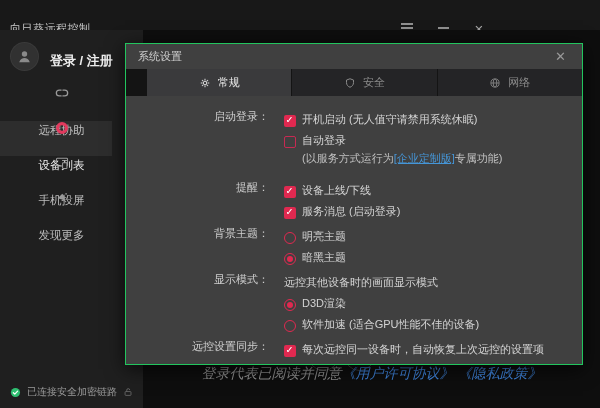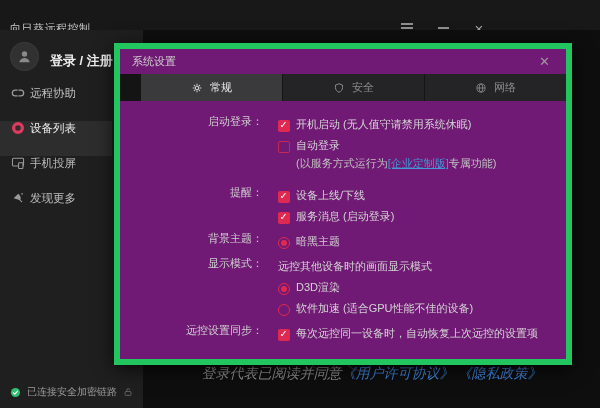--- a/index.html
+++ b/index.html
@@ -16,34 +16,34 @@
   .menu-lines i { display:block; width:12px; height:1.5px; background:#8f8f8f; }
   .min-line { display:block; width:11px; height:1.5px; background:#8f8f8f; }
   .close-x { color:#a8a8a8; font-size:15px; line-height:1; }
 
   
   .sidebar { position:absolute; left:0; top:30px; width:143px; height:378px; background:#1f1f1f; }
   .user-row { display:flex; align-items:flex-end; gap:12px; padding:13px 0 0 11px; }
   .avatar { width:27px; height:27px; border-radius:50%; background:#313131; display:flex; align-items:center; justify-content:center; box-shadow:0 0 0 1px #3a3a3a; }
   .login-label { color:#ededed; font-size:13px; font-weight:bold; white-space:nowrap; }
   .nav { margin-top:16px; }
-  .nav-item { width:112px; height:35px; display:flex; align-items:flex-start; gap:5px; padding-left:11px; cursor:pointer; color:#bdbdbd; font-size:11.5px; }
+  .nav-item { width:112px; height:35px; display:flex; align-items:center; gap:23px; padding-left:11px; cursor:pointer; color:#bdbdbd; font-size:11.5px;flex-direction:column; }
   .nav-item.active { background:#2d2d2d; color:#ededed; }
   .nav-item .nicon { width:14px; height:14px; flex:0 0 auto; display:flex; }
   .secure-row { position:absolute; left:0; bottom:9px; width:143px; display:flex; align-items:center; padding:0 10px; gap:6px; }
   .secure-row .stext { color:#9a9a9a; font-size:10px; flex:1; white-space:nowrap; }
 
   
   .main { position:absolute; left:143px; top:30px; width:457px; height:378px; background:#0e0e0e; }
   .peek-circle { position:absolute; width:31px; height:31px; border:1px solid #3c3c3c; border-radius:50%; }
   .agreement { position:absolute; left:0; bottom:25px; width:100%; text-align:center; font-size:14px; color:#8f8f8f; white-space:nowrap;font-style:italic; }
   .agreement a { color:#3f84dc; text-decoration:none; cursor:pointer; }
 
   
-  .dialog { position:absolute; left:114px; top:43px; width:458px; height:322px; background:#701a75; border:6px solid #22c55e; box-shadow:0 4px 18px rgba(0,0,0,.7); z-index:5; }
+  .dialog { position:absolute; left:125px; top:43px; width:458px; height:322px; background:#404040; border:1px solid #22c55e; box-shadow:0 4px 18px rgba(0,0,0,.7); z-index:5; }
   .dlg-header { height:25px; display:flex; align-items:center; padding:0 12px; }
   .dlg-title { color:#cfcfcf; font-size:11px; flex:1; }
   .dlg-close { color:#9a9a9a; font-size:13px; cursor:pointer; line-height:1; padding:2px 4px; }
   .tabs { display:flex; gap:1px; background:#141414; height:27px; }
   .tab { flex:1; display:flex; align-items:center; justify-content:center; gap:7px; background:#242426; color:#8b8b8b; font-size:11px; cursor:pointer; }
   .tab.active { background:#3a3a3c; color:#ececec;margin-left:21px; }
   .tab .ticon { width:12px; height:12px; display:flex; }
 
   .dlg-body { padding-top:10px; font-size:11px; color:#d4d4d4; }
   .group { display:flex; }
@@ -232,20 +232,24 @@
             <span class="cb checked"></span>
             <span>服务消息 (启动登录)</span>
           </div>
         </div>
       </div>
 
       <div class="group mb4">
         <div class="g-label">背景主题：</div>
         <div class="g-content">
           <div class="line">
+            <span class="radio"></span>
+            <span>明亮主题</span>
+          </div>
+          <div class="line">
             <span class="radio sel"></span>
             <span>暗黑主题</span>
           </div>
         </div>
       </div>
 
       <div class="group mb4">
         <div class="g-label">显示模式：</div>
         <div class="g-content">
           <div class="line static">

